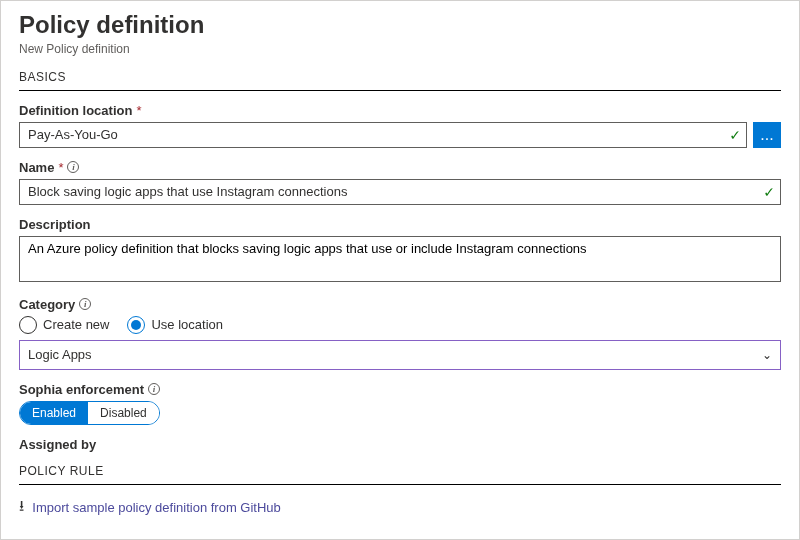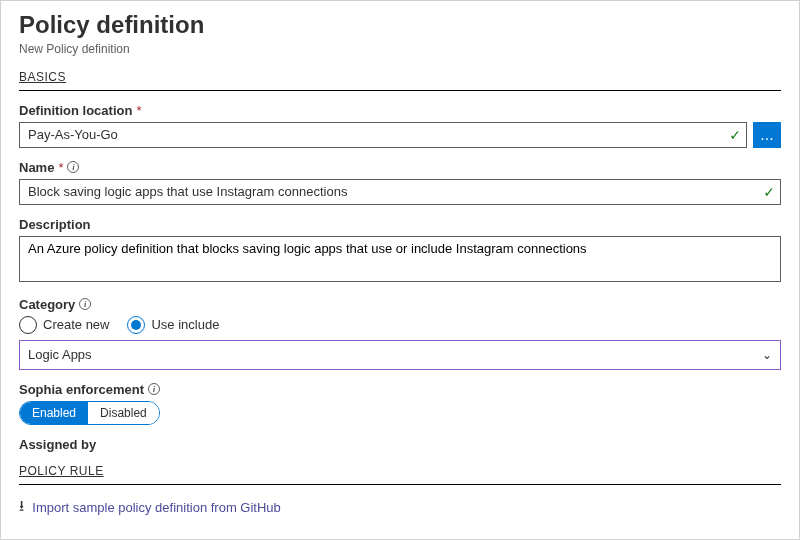--- a/index.html
+++ b/index.html
@@ -17,21 +17,20 @@
     overflow: hidden;
   }
   .title { font-size: 24px; font-weight: 600; color: #323130; line-height: 1.2; }
   .subtitle { font-size: 12px; color: #605e5c; margin-top: 2px; margin-bottom: 14px; }
   .section-heading {
     font-size: 12px; letter-spacing: .5px;
     color: #323130;
     padding-bottom: 6px;
     border-bottom: 1px solid #000;
     margin-bottom: 12px;
-    text-decoration: underline;
   }
   .field { margin-bottom: 12px; }
   .field-label {
     font-size: 13px; font-weight: 600; color: #323130;
     display: flex; align-items: center; gap: 4px;
     margin-bottom: 4px;
   }
   .req { color: #A4262C; font-weight: 400; }
   .info-icon {
     width: 12px; height: 12px; display: inline-flex;
@@ -183,21 +182,21 @@
       <span>Category</span>
       <span class="info-icon">i</span>
     </div>
     <div class="radio-row">
       <div class="radio">
         <span class="disc"></span>
         <span>Create new</span>
       </div>
       <div class="radio selected">
         <span class="disc"></span>
-        <span>Use include</span>
+        <span>Use location</span>
       </div>
     </div>
     <div class="select">
       <span>Logic Apps</span>
       <span class="chev">⌄</span>
     </div>
   </div>
 
   <div class="field">
     <div class="field-label">

